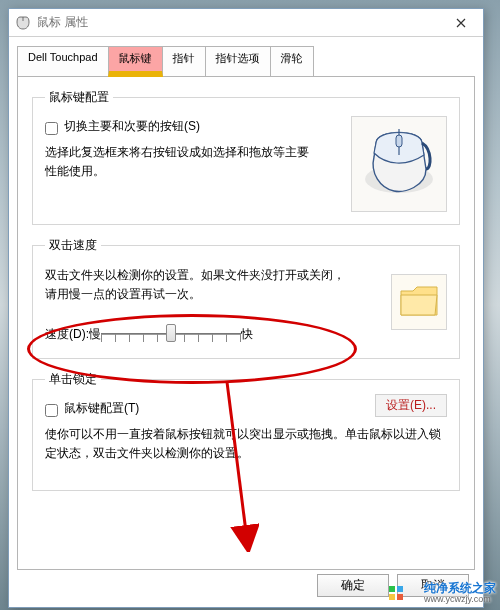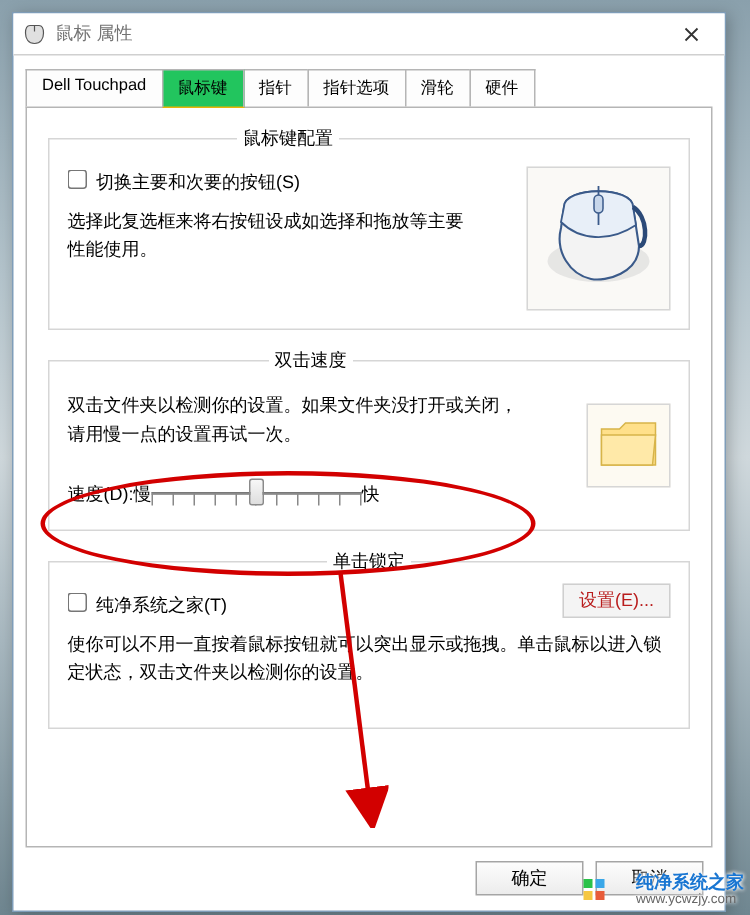--- a/index.html
+++ b/index.html
@@ -52,44 +52,44 @@
     border: 1px solid #b5b5b5;
     border-bottom: none;
     background: #fdfdfd;
     font-size: 11px;
     margin-right: -1px;
     position: relative;
     top: 1px;
     white-space: nowrap;
   }
   .tab.active {
-    background: #22c55e;
-    border-bottom: 1px solid #eab308;
+    background: #fca5a5;
+    border-bottom: 6px solid #eab308;
     z-index: 2;
   }
   .tabpage {
     margin: 0 8px 8px 8px;
     border: 1px solid #b5b5b5;
     padding: 12px 14px 12px 14px;
     height: 494px;
     background: #fff;
     position: relative;
   }
 
   fieldset.group {
     border: 1px solid #d6d6d6;
     margin: 0 0 12px 0;
     padding: 12px 12px 16px 12px;
     position: relative;
   }
   fieldset.group legend {
-    padding: 0 4px; font-size: 12px; color: #000; text-align: center;
+    padding: 0 4px; font-size: 12px; color: #000;
   }
   .check {
-    display: flex; align-items: flex-start; gap: 6px;
+    display: flex; align-items: flex-end; gap: 6px;
     margin-bottom: 8px;
   }
   .check input {
     width: 13px; height: 13px; margin: 0;
   }
   .desc {
     font-size: 12px; color: #000; line-height: 1.6;
   }
 
   .mouse-img {
@@ -208,21 +208,20 @@
         </svg>
     </div>
   </div>
 
   <div class="tabs">
     <div class="tab">Dell Touchpad</div>
     <div class="tab active">鼠标键</div>
     <div class="tab">指针</div>
     <div class="tab">指针选项</div>
     <div class="tab">滑轮</div>
-    <div class="tab">硬件</div>
   </div>
 
   <div class="tabpage">
 
     <fieldset class="group" style="height:136px; padding-right:120px;">
       <legend>鼠标键配置</legend>
       <label class="check">
         <input type="checkbox" style="">
         <span>切换主要和次要的按钮(S)</span>
       </label>
@@ -269,21 +268,21 @@
           <path d="M2 6 L14 6 L18 2 L38 2 L38 30 L2 30 Z" fill="#ffe08a" stroke="#d7b44a" stroke-width="1"></path>
           <path d="M2 10 L38 10 L36 30 L2 30 Z" fill="#ffe9a8" stroke="#d7b44a" stroke-width="1"></path>
         </svg>
       </div>
     </fieldset>
 
     <fieldset class="group" style="height:120px;">
       <legend>单击锁定</legend>
       <label class="check">
         <input type="checkbox" style="">
-        <span>纯净系统之家(T)</span>
+        <span>鼠标键配置(T)</span>
       </label>
       <button class="btn settings-btn" disabled="">设置(E)...</button>
       <div class="desc" style="margin-top:6px;">使你可以不用一直按着鼠标按钮就可以突出显示或拖拽。单击鼠标以进入锁定状态，双击文件夹以检测你的设置。</div>
     </fieldset>
 
   </div>
 
   <div class="bottom-buttons">
     <button class="btn">确定</button>
     <button class="btn">取消</button>

